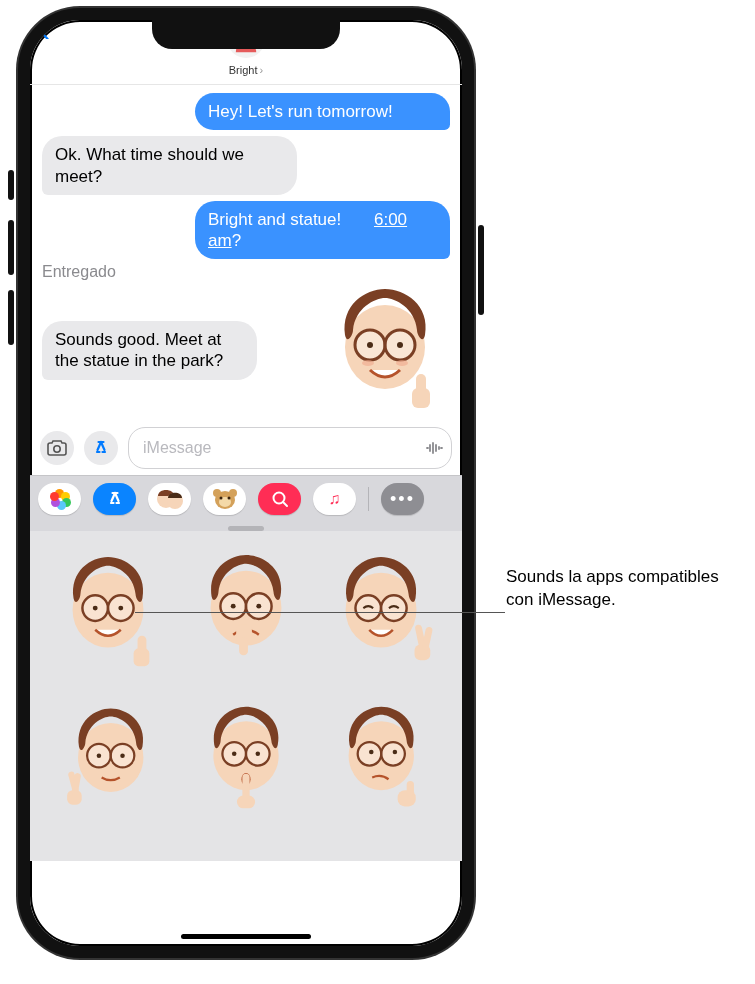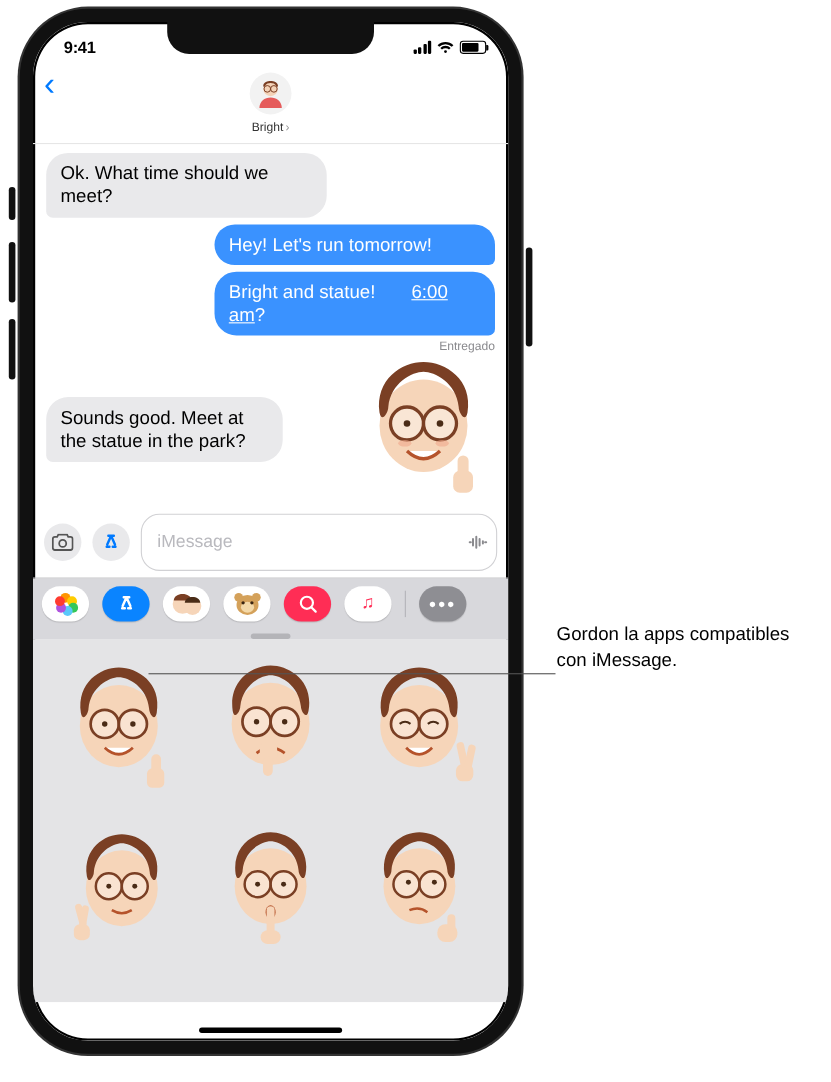--- a/index.html
+++ b/index.html
@@ -125,22 +125,22 @@
     border-bottom-right-radius: 6px;
   }
   .bubble.in {
     background: #e9e9eb;
     color: #000;
     margin-right: auto;
     border-bottom-left-radius: 6px;
   }
   .underline { text-decoration: underline; margin-left: 28px; }
   .delivered {
-    text-align: right;
-    font-size: 11px;
+    text-align: left;
+    font-size: 16px;
     color: #8a8a8e;
     margin-top: -2px;
     margin-bottom: 4px;
   }
   .row-with-sticker{
     display:flex; align-items:center; gap:16px; margin-bottom:4px;
   }
   .row-with-sticker .bubble { margin-bottom:0; max-width:215px; }
   .big-sticker {
     width: 130px; height: 130px;
@@ -156,21 +156,21 @@
   }
   .circ-btn {
     width: 34px; height: 34px;
     border-radius: 50%;
     display:flex; align-items:center; justify-content:center;
     font-size:18px;
   }
   .cam-btn { background:#e9e9eb; color:#4a4a4a; }
   .store-btn { background:#e9e9eb; color:#007aff; }
   .msg-field {
-    flex:1; height:52px;
+    flex:1; height:42px;
     border:1px solid #d1d1d4;
     border-radius:17px;
     display:flex; align-items:center;
     padding-left:14px; padding-right:4px;
     justify-content: space-between;
   }
   .msg-field .ph { color:#b9b9be; font-size:16px; }
   .audio-btn {
     width:26px; height:26px; border-radius:50%;
     color:#8a8a8e;
@@ -264,59 +264,42 @@
 
 <div class="canvas">
   <div class="side-btn sil"></div>
   <div class="side-btn vu"></div>
   <div class="side-btn vd"></div>
   <div class="side-btn pwr"></div>
 
   <div class="phone">
     <div class="notch"></div>
 
-    <div class="statusbar">
-      <span class="time">9:41</span>
-      <div class="status-icons">
-        <div class="signal">
-            <span></span>
-            <span></span>
-            <span></span>
-            <span></span>
-          </div>
-        <svg class="wifi" viewBox="0 0 16 12">
-            <path d="M8 11.2a1.3 1.3 0 100-2.6 1.3 1.3 0 000 2.6zM3.3 6.6a6.6 6.6 0 019.4 0l-1.5 1.5a4.5 4.5 0 00-6.4 0L3.3 6.6zM.8 4.1a10.2 10.2 0 0114.4 0l-1.5 1.5a8.1 8.1 0 00-11.4 0L.8 4.1z" fill="#000"></path>
-          </svg>
-        <div class="battery">
-            <div class="fill"></div>
-          </div>
-      </div>
-    </div>
 
     <div class="nav">
       <div class="back-chev">‹</div>
       <div class="avatar-top">
         <svg viewBox="0 0 60 60" width="36" height="36">
           <circle cx="30" cy="30" r="30" fill="#f2f2f2"></circle>
           <circle cx="30" cy="23" r="11" fill="#f4d3b8"></circle>
           <path d="M13 52c0-10 8-16 17-16s17 6 17 16" fill="#e55b5b"></path>
           <path d="M19 17c2-8 20-8 22 0 1 4-3 3-3 1-2-5-14-5-16 0 0 2-4 3-3-1z" fill="#7a3f24"></path>
           <circle cx="25" cy="23" r="5" fill="none" stroke="#7a3f24" stroke-width="1.5"></circle>
           <circle cx="35" cy="23" r="5" fill="none" stroke="#7a3f24" stroke-width="1.5"></circle>
         </svg>
       </div>
       <div class="contact-name">
         <span>Bright</span>
         <span class="chev">›</span>
       </div>
     </div>
 
     <div class="conv">
+      <div class="bubble out">Hey! Let's run tomorrow!</div>
       <div class="bubble in">Ok. What time should we meet?</div>
-      <div class="bubble out">Hey! Let's run tomorrow!</div>
       <div class="bubble out">
         <span>Bright and statue! </span><span class="underline">6:00 am</span><span>?</span>
       </div>
       <div class="delivered">Entregado</div>
       <div class="row-with-sticker">
         <div class="bubble in">Sounds good. Meet at the statue in the park?</div>
         <div class="big-sticker">
           <svg class="memoji" viewBox="0 0 130 130">
             <ellipse cx="65" cy="62" rx="40" ry="42" fill="#f6d5b9"></ellipse>
             <path d="M25 50c-4-30 20-46 40-46s45 16 40 46c-2 10-8 0-8-5-2-22-22-32-32-32s-30 10-32 32c0 5-6 15-8 5z" fill="#7a3f24"></path>
@@ -503,14 +486,14 @@
             </g>
           </svg>
         </div>
       </div>
     </div>
 
     <div class="home-ind"></div>
   </div>
 
   <div class="callout-line h1"></div>
-  <div class="callout">Gordon la apps compatibles con iMessage.</div>
+  <div class="callout">Sounds la apps compatibles con iMessage.</div>
 </div>
 
 </body></html>

